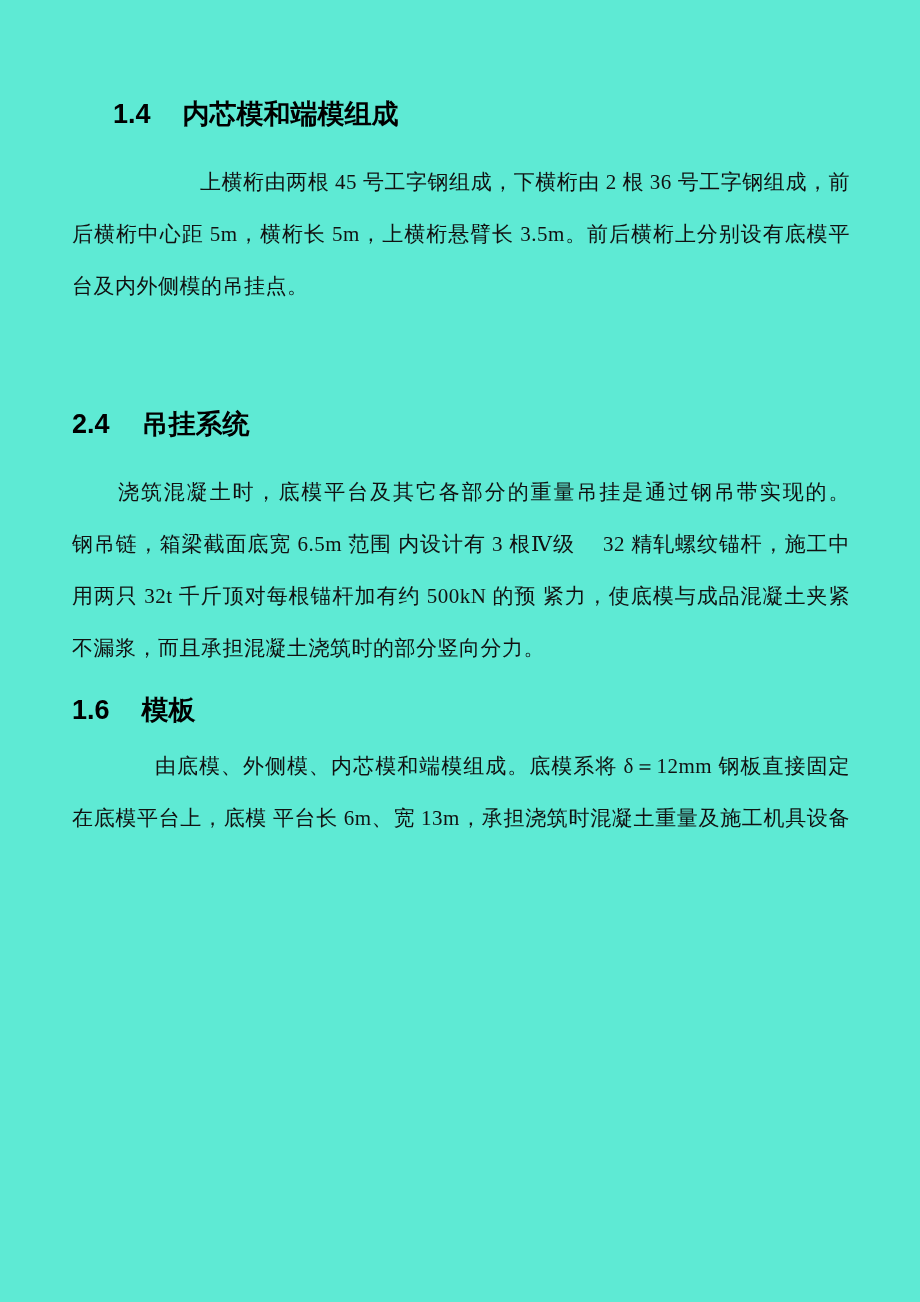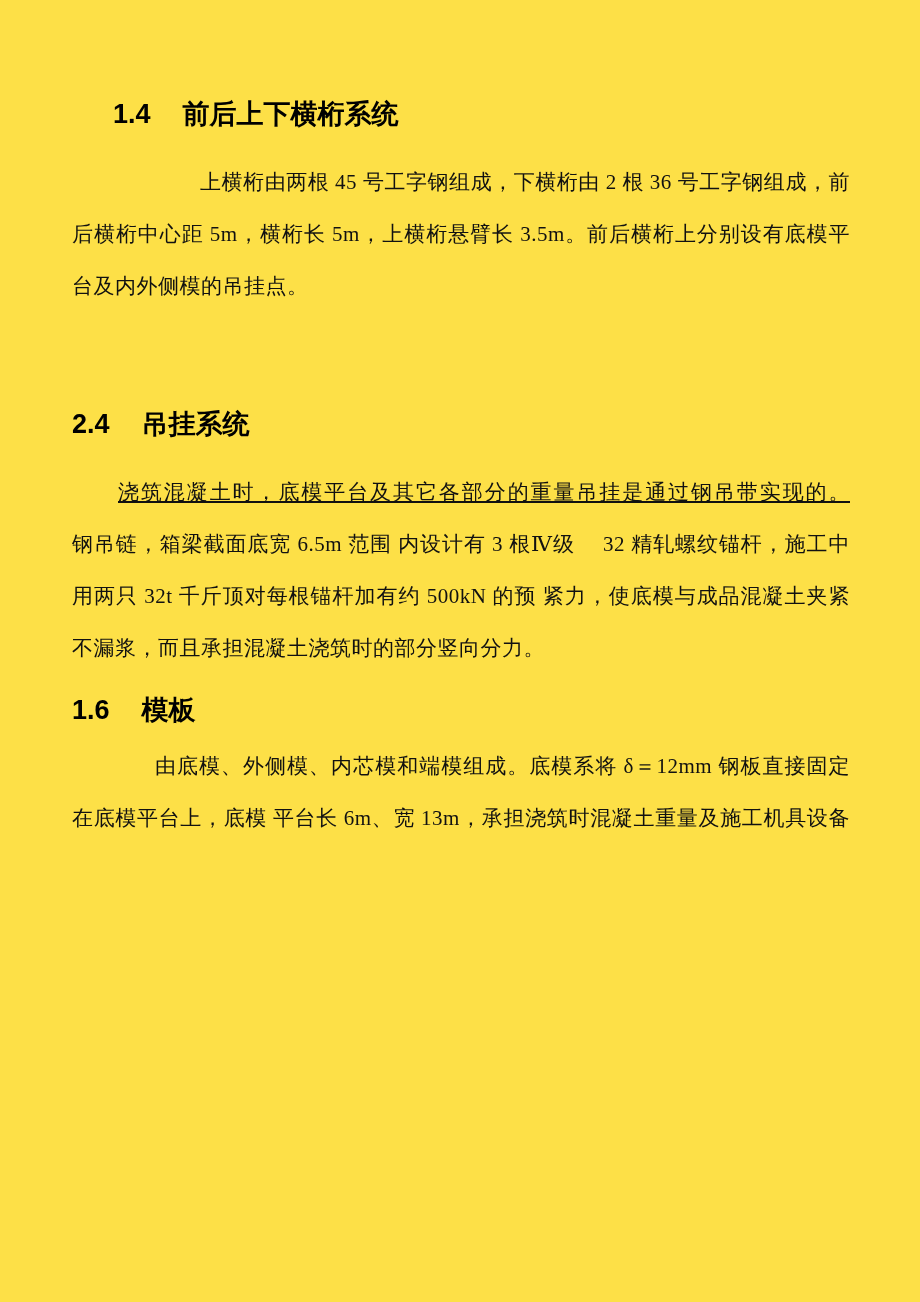--- a/index.html
+++ b/index.html
@@ -10,21 +10,21 @@
   body {
     width: 920px;
     height: 1302px;
     overflow: hidden;
   }
   .page {
     box-sizing: border-box;
     width: 920px;
     height: 1302px;
     padding: 98px 70px 0 72px;
-    background: #fde047;
+    background: #5eead4;
   }
   .heading {
     display: flex;
     align-items: baseline;
     gap: 32px;
     font-family: "Liberation Sans", "DejaVu Sans", sans-serif;
     font-weight: bold;
     font-size: 27px;
     line-height: 32px;
     color: #000000;
@@ -40,32 +40,32 @@
     color: #111111;
     text-align: justify;
     text-align-last: justify;
     letter-spacing: 0.5px;
   }
   .line.short {
     text-align: right;
     text-align-last: left;
   }
   .ind-tab { padding-left: 128px; }
-  .ind-2ch { padding-left: 46px; text-decoration: underline; }
+  .ind-2ch { padding-left: 46px; }
   .ind-mid { padding-left: 83px; }
 </style>
 </head>
 <body>
 
 <div class="page">
 
   <div>
     <div class="heading h-14">
       <span>1.4</span>
-      <span>前后上下横桁系统</span>
+      <span>内芯模和端模组成</span>
     </div>
     <div class="para">
       <div class="line ind-tab">上横桁由两根 45 号工字钢组成，下横桁由 2 根 36 号工字钢组成，前</div>
       <div class="line">后横桁中心距 5m，横桁长 5m，上横桁悬臂长 3.5m。前后横桁上分别设有底模平</div>
       <div class="line short">台及内外侧模的吊挂点。</div>
     </div>
   </div>
 
   <div>
     <div class="heading h-15">

